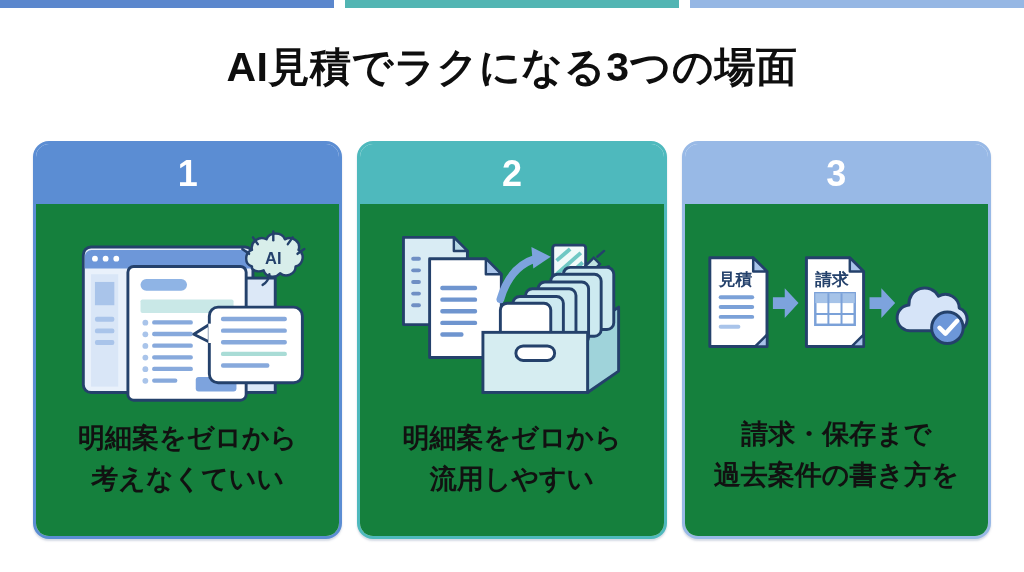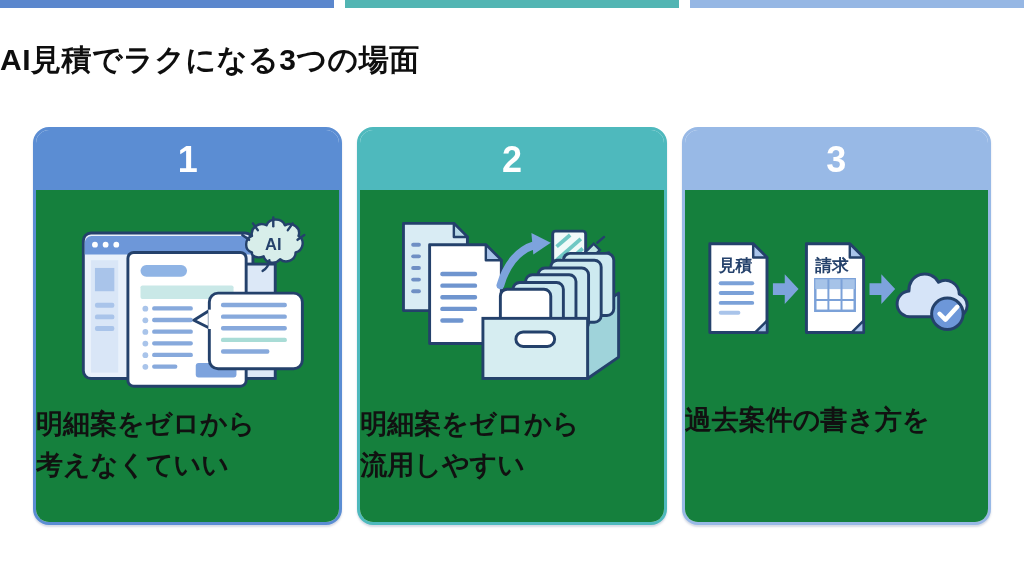--- a/index.html
+++ b/index.html
@@ -2,32 +2,32 @@
 <html><head>
 <meta charset="utf-8">
 <style>
   * { margin:0; padding:0; box-sizing:border-box; }
   html,body { width:1024px; height:572px; overflow:hidden; }
   body { background:#ffffff; font-family:"Liberation Sans","DejaVu Sans",sans-serif; }
 
   .top-bar { display:flex; height:8px; gap:11px; }
   .top-bar .seg { flex:1; }
 
-  .page-title { margin-top:32px; font-size:30px; font-weight:bold;
+  .page-title { text-align:center; margin-top:32px; font-size:41px; font-weight:bold;
                 color:#0e0e0e; letter-spacing:0.5px; }
 
   .cards { display:flex; gap:15px; padding:0 33px; margin-top:46px; }
   .card { flex:1; height:398px; background:#fff; border:3px solid #888;
           border-radius:16px; overflow:hidden; display:flex; flex-direction:column;
           box-shadow:0 2px 2px rgba(90,110,150,0.25); }
   .card-header { height:60px; flex:0 0 60px; display:flex; align-items:center;
                  justify-content:center; color:#fff; font-size:36px; font-weight:bold; }
   .card-body { flex:1; display:flex; flex-direction:column; background:#15803d; }
   .illus { flex:1; display:flex; align-items:center; justify-content:center; padding-top:6px; }
-  .caption { flex:0 0 126px; font-size:27px; font-weight:bold;
+  .caption { flex:0 0 126px; text-align:center; font-size:27px; font-weight:bold;
              color:#111; line-height:1.5; padding-top:4px; }
 </style>
 </head>
 <body>
 
 <div class="top-bar">
   <div class="seg" style="background-color: rgb(91, 135, 205);"></div>
   <div class="seg" style="background-color: rgb(82, 181, 179);"></div>
   <div class="seg" style="background-color: rgb(150, 183, 228);"></div>
 </div>
@@ -213,18 +213,19 @@
           <polygon points="174,62 186,62 186,53 200,68 186,83 186,74 174,74" fill="#7da3dd"></polygon>
 
           <g>
             <path d="M216,96 a13,13 0 0 1 -2,-26 a16,16 0 0 1 30,-9 a14,14 0 0 1 21,12 a12,12 0 0 1 -1,23 z" fill="#d6e4f8" stroke="#24416b" stroke-width="3" stroke-linejoin="round"></path>
             <circle cx="253" cy="93" r="16" fill="#6d97d9" stroke="#24416b" stroke-width="3"></circle>
             <path d="M245,93 l6,6 l12,-13" fill="none" stroke="#ffffff" stroke-width="4.5" stroke-linecap="round" stroke-linejoin="round"></path>
           </g>
         </svg>
       </div>
       <div class="caption">
+        <div>請求・保存まで</div>
         <div>過去案件の書き方を</div>
       </div>
     </div>
   </div>
 
 </div>
 
 </body></html>

